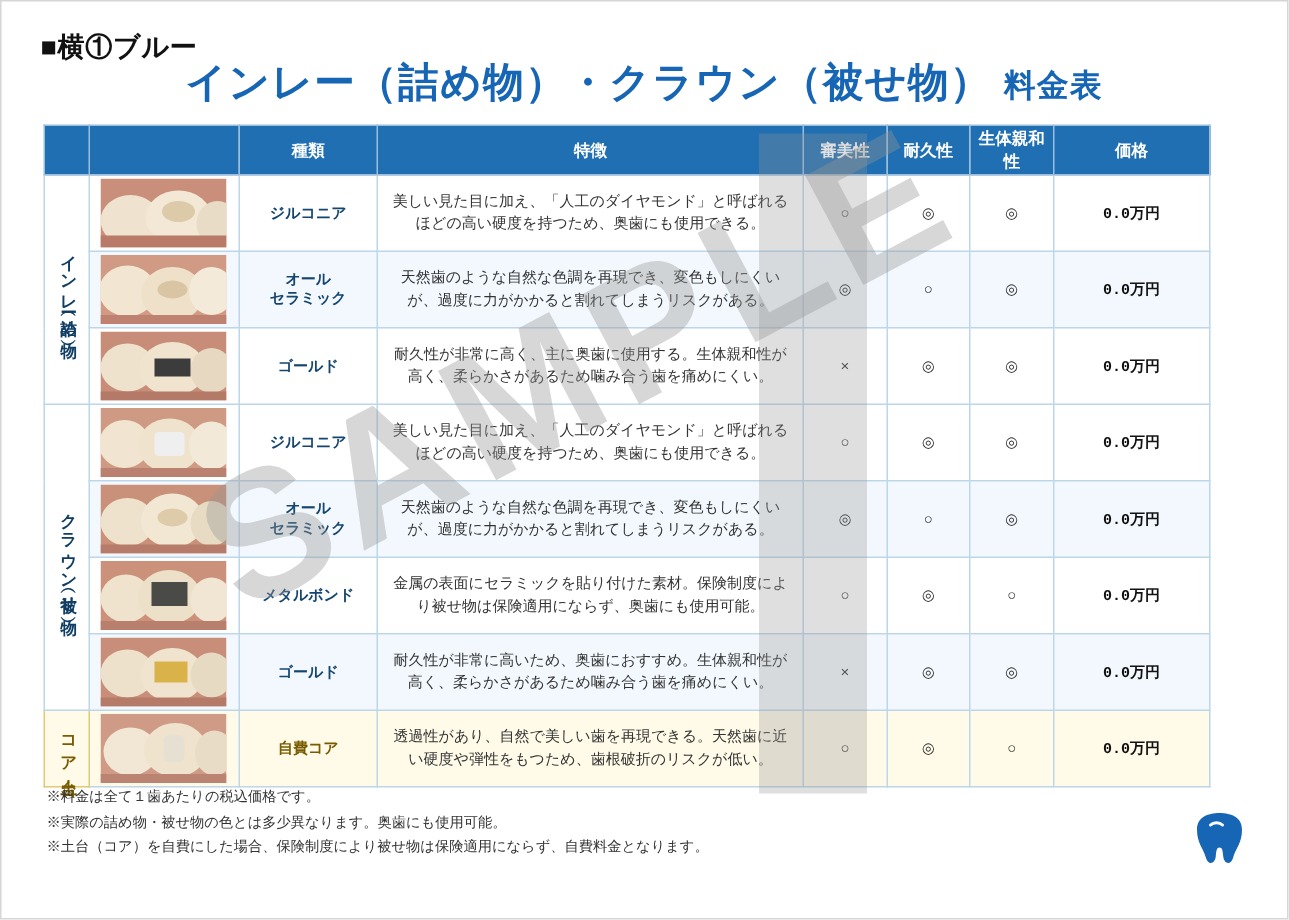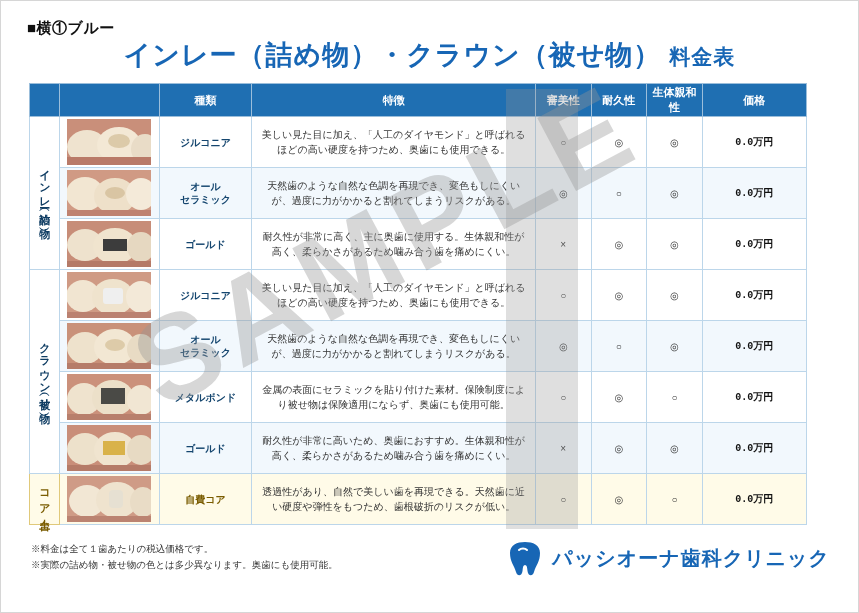--- a/index.html
+++ b/index.html
@@ -11,21 +11,21 @@
     position:relative;
     overflow:hidden;
   }
   .page{
     position:absolute;inset:0;
     border:1px solid #d6d6d6;
     box-sizing:border-box;
   }
   .corner-label{
     position:absolute;left:26px;top:18px;
-    font-size:15px;font-weight:bold;color:#111;
+    font-size:18px;font-weight:bold;color:#111;
     letter-spacing:0.5px;
   }
   .title{
     position:absolute;left:0;right:0;top:36px;
     text-align:center;
     font-size:25px;font-weight:bold;
     color:#1766b5;
     letter-spacing:1px;
   }
   .title .big{font-size:27px;}
@@ -337,26 +337,26 @@
         <td class="sym">◎</td>
         <td class="sym">○</td>
         <td class="price">0.0万円</td>
       </tr>
     </tbody>
   </table>
 
   <div class="footnotes">
     <div>※料金は全て１歯あたりの税込価格です。</div>
     <div>※実際の詰め物・被せ物の色とは多少異なります。奥歯にも使用可能。</div>
+    <div>※土台（コア）を自費にした場合、保険制度により被せ物は保険適用にならず、自費料金となります。</div>
   </div>
 
   <div class="brand">
     <svg class="tooth-logo" viewBox="0 0 34 36">
       <path d="M17 2 C9 2 2 5 2 13 c0 9 4 12 6 19 c1.5 5 6 4 6.5 -1 c0.4 -4 0.6 -6 2.5 -6 s2.1 2 2.5 6 c0.5 5 5 6 6.5 1 c2 -7 6 -10 6 -19 C32 5 25 2 17 2 z" fill="#1766b5"></path>
       <path d="M11 10 c2 -2 6 -2 8 0" stroke="#ffffff" stroke-width="2" fill="none" stroke-linecap="round"></path>
     </svg>
-    <span class="brand-name">パッシオーナ歯科クリニック</span>
   </div>
 
   <div class="sample-bar"></div>
   <div class="sample">SAMPLE</div>
 
 </div>
 
 </body></html>

